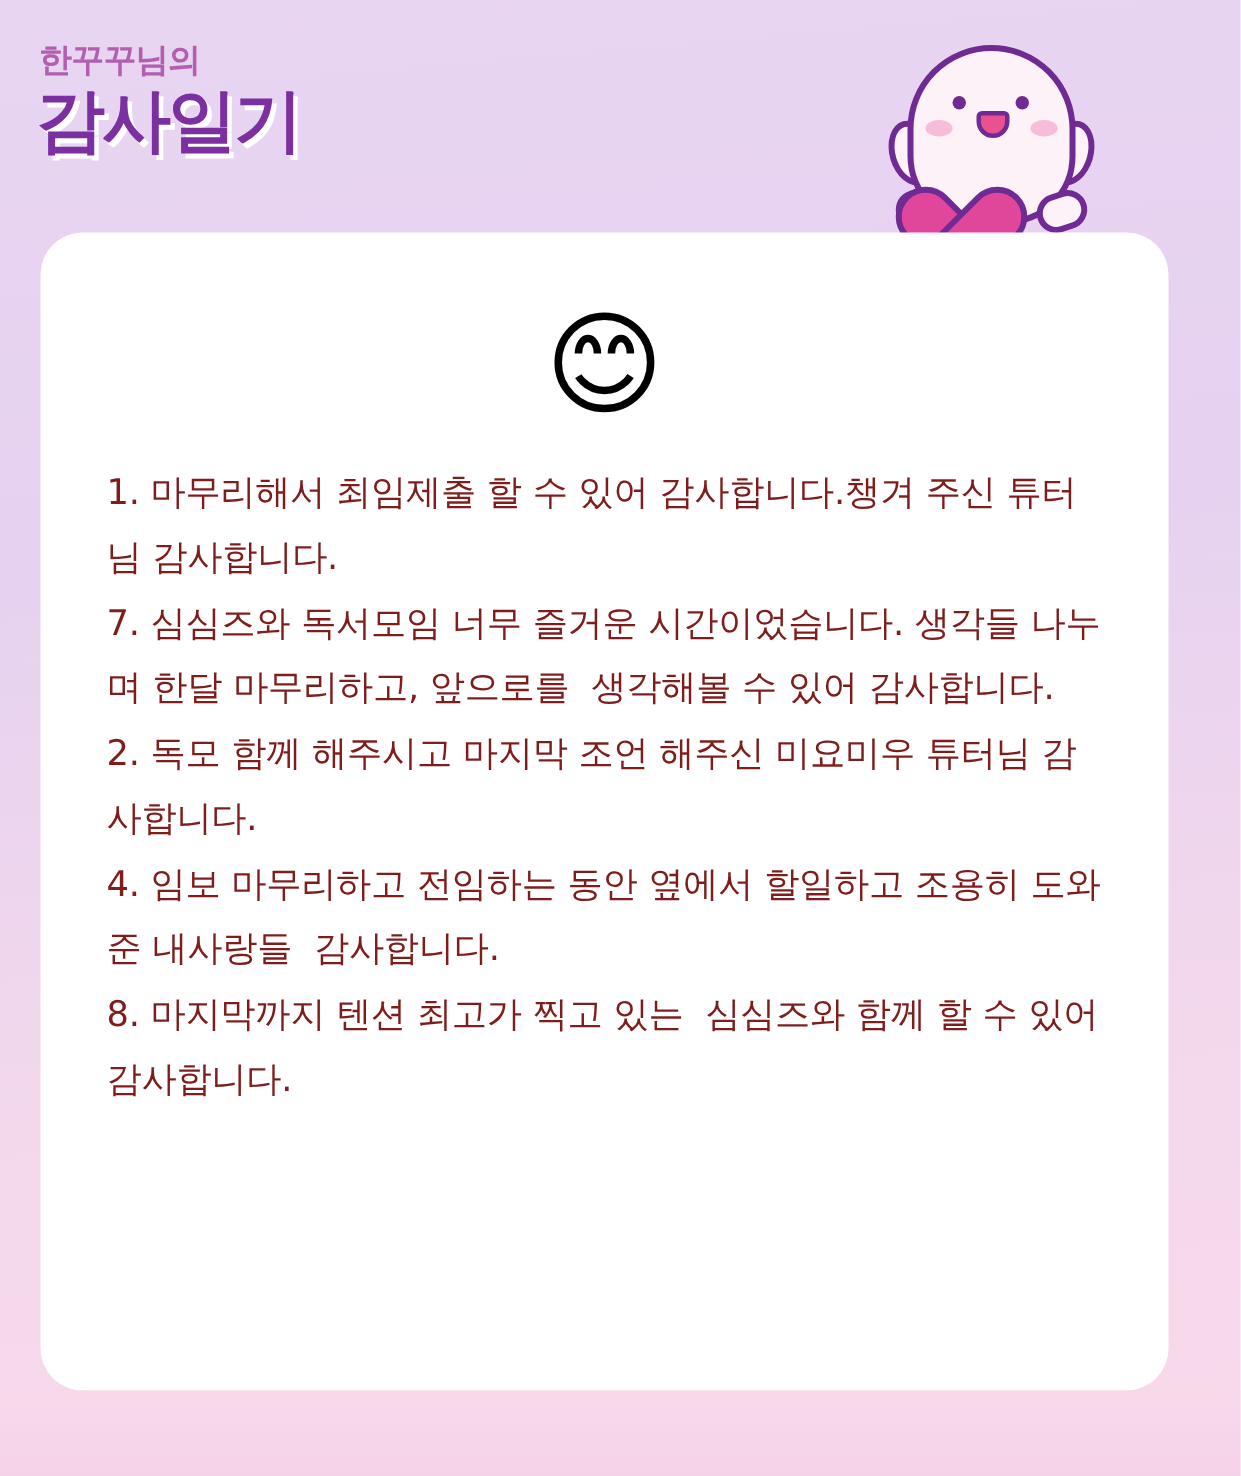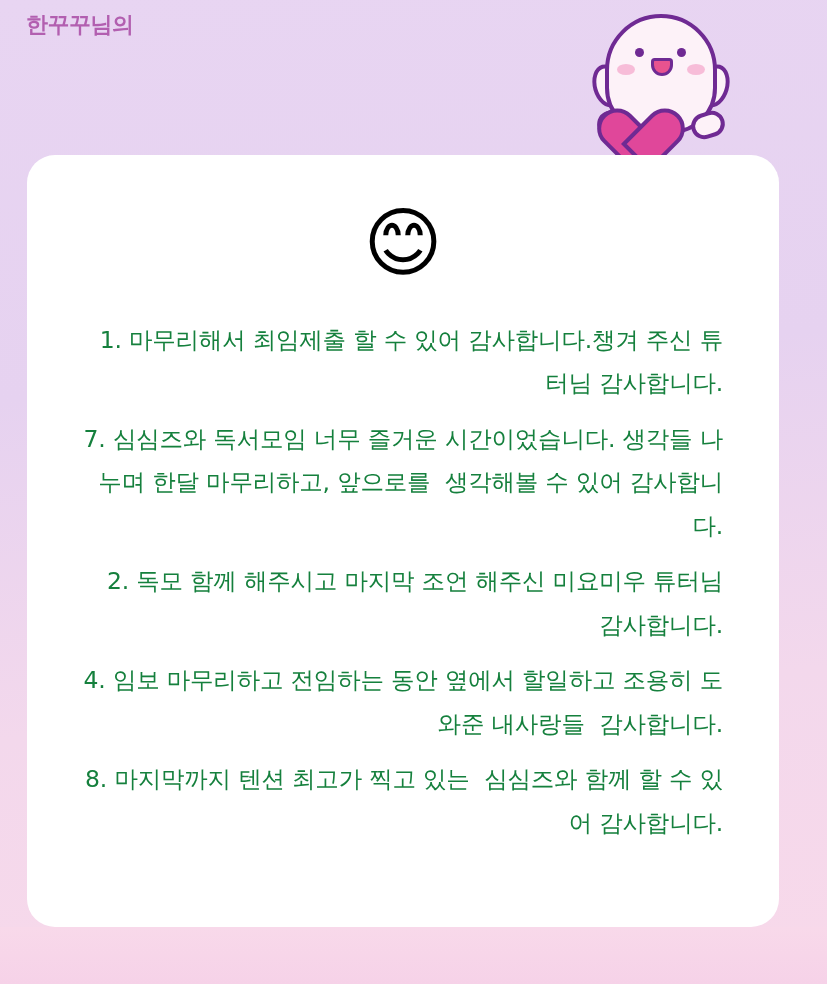--- a/index.html
+++ b/index.html
@@ -14,20 +14,21 @@
     overflow: hidden;
     position: relative;
   }
 
   
   .header {
     position: relative;
     height: 148px;
     padding: 6px 0 0 22px;
     box-sizing: border-box;
+    margin-top: 16px;
   }
   .header-kicker {
     font-family: "DejaVu Sans", sans-serif;
     font-size: 22px;
     font-weight: bold;
     color: #b25fb0;
     letter-spacing: -0.5px;
     line-height: 1;
     margin: 8px 0 4px 4px;
   }
@@ -162,42 +163,42 @@
 
   .entry-list {
     margin: 0;
     padding: 0;
     list-style: none;
   }
   .entry {
     font-family: "DejaVu Sans", sans-serif;
     font-size: 23.5px;
     line-height: 1.85;
-    color: #15803d;
+    color: #7f1d1d;
     letter-spacing: -0.2px;
-    margin: 12px;
+    margin: 0;
     white-space: pre-wrap;
-    text-align: right;
   }
 
   
   .footer-strip {
     position: absolute;
     left: 0;
     bottom: 0;
     width: 100%;
     height: 57px;
     background: linear-gradient(180deg, #f8d9ea 0%, #f6d2e8 100%);
   }
 </style>
 </head>
 <body>
 
 <div class="header">
   <div class="header-kicker">한꾸꾸님의</div>
+  <div class="header-title">감사일기</div>
 
   <div class="mascot">
     <div class="mascot-ear left"></div>
     <div class="mascot-ear right"></div>
     <div class="mascot-body"></div>
     <div class="mascot-eye left"></div>
     <div class="mascot-eye right"></div>
     <div class="mascot-mouth"></div>
     <div class="mascot-cheek left"></div>
     <div class="mascot-cheek right"></div>

